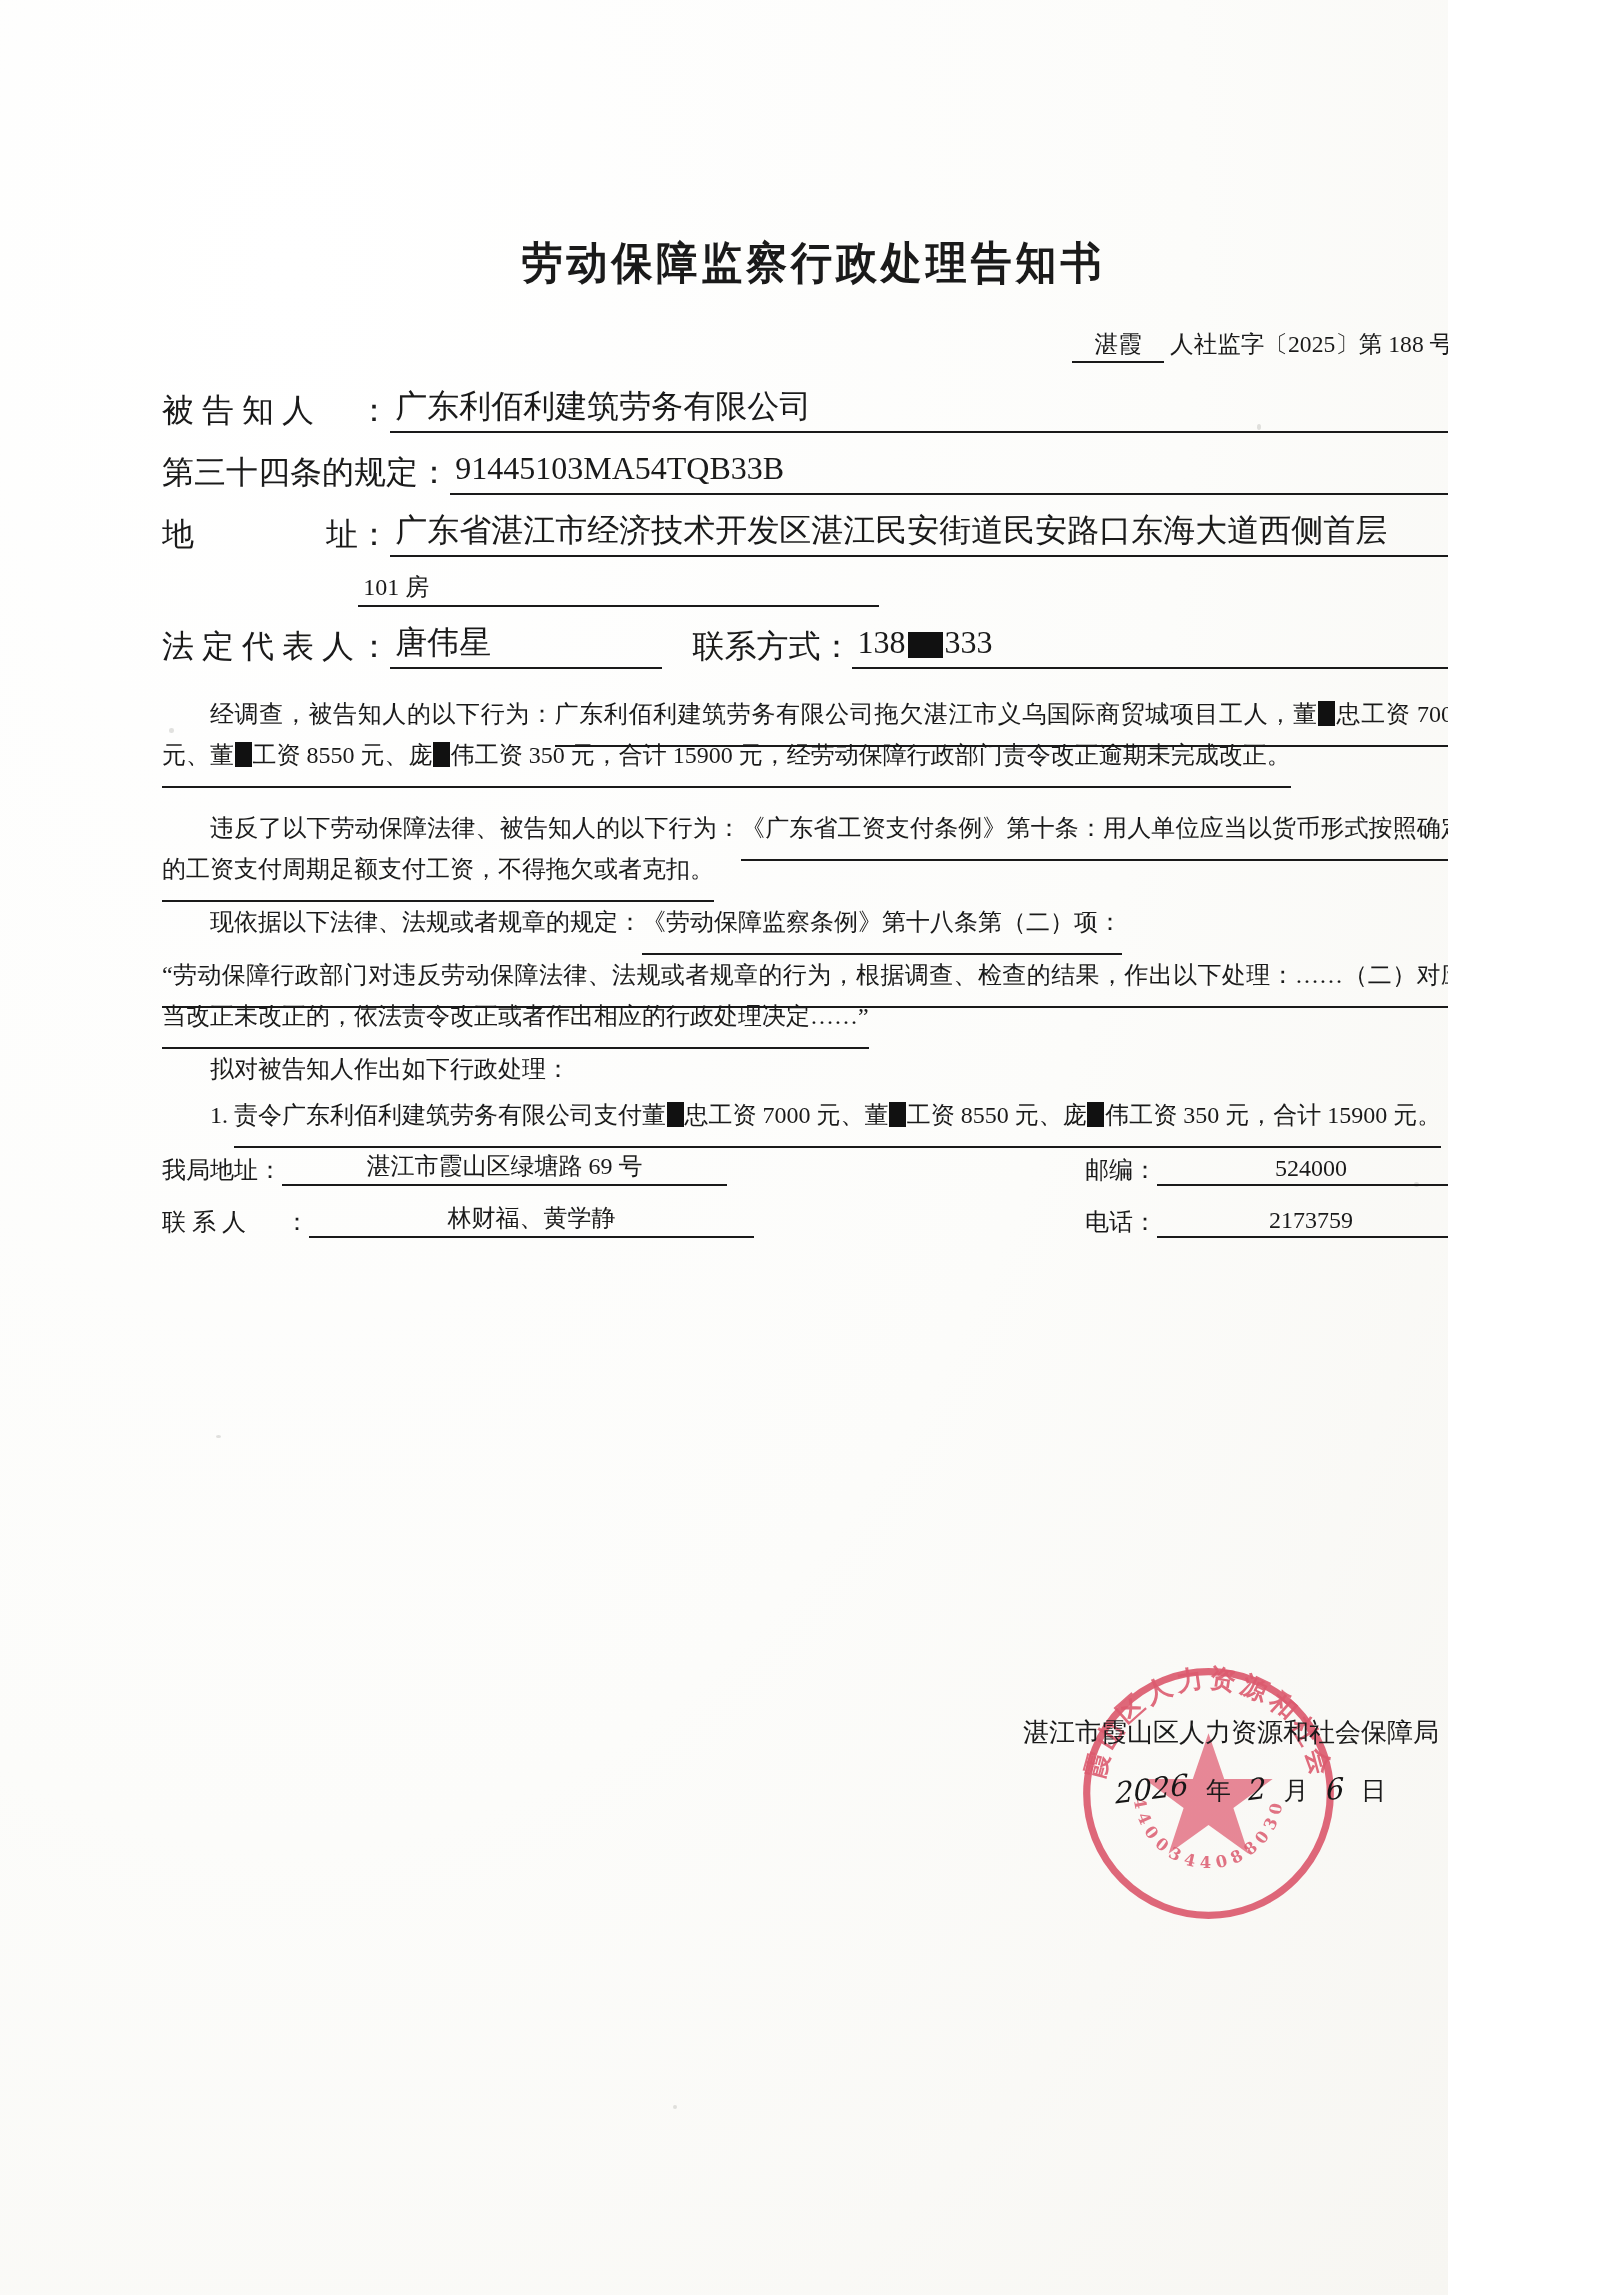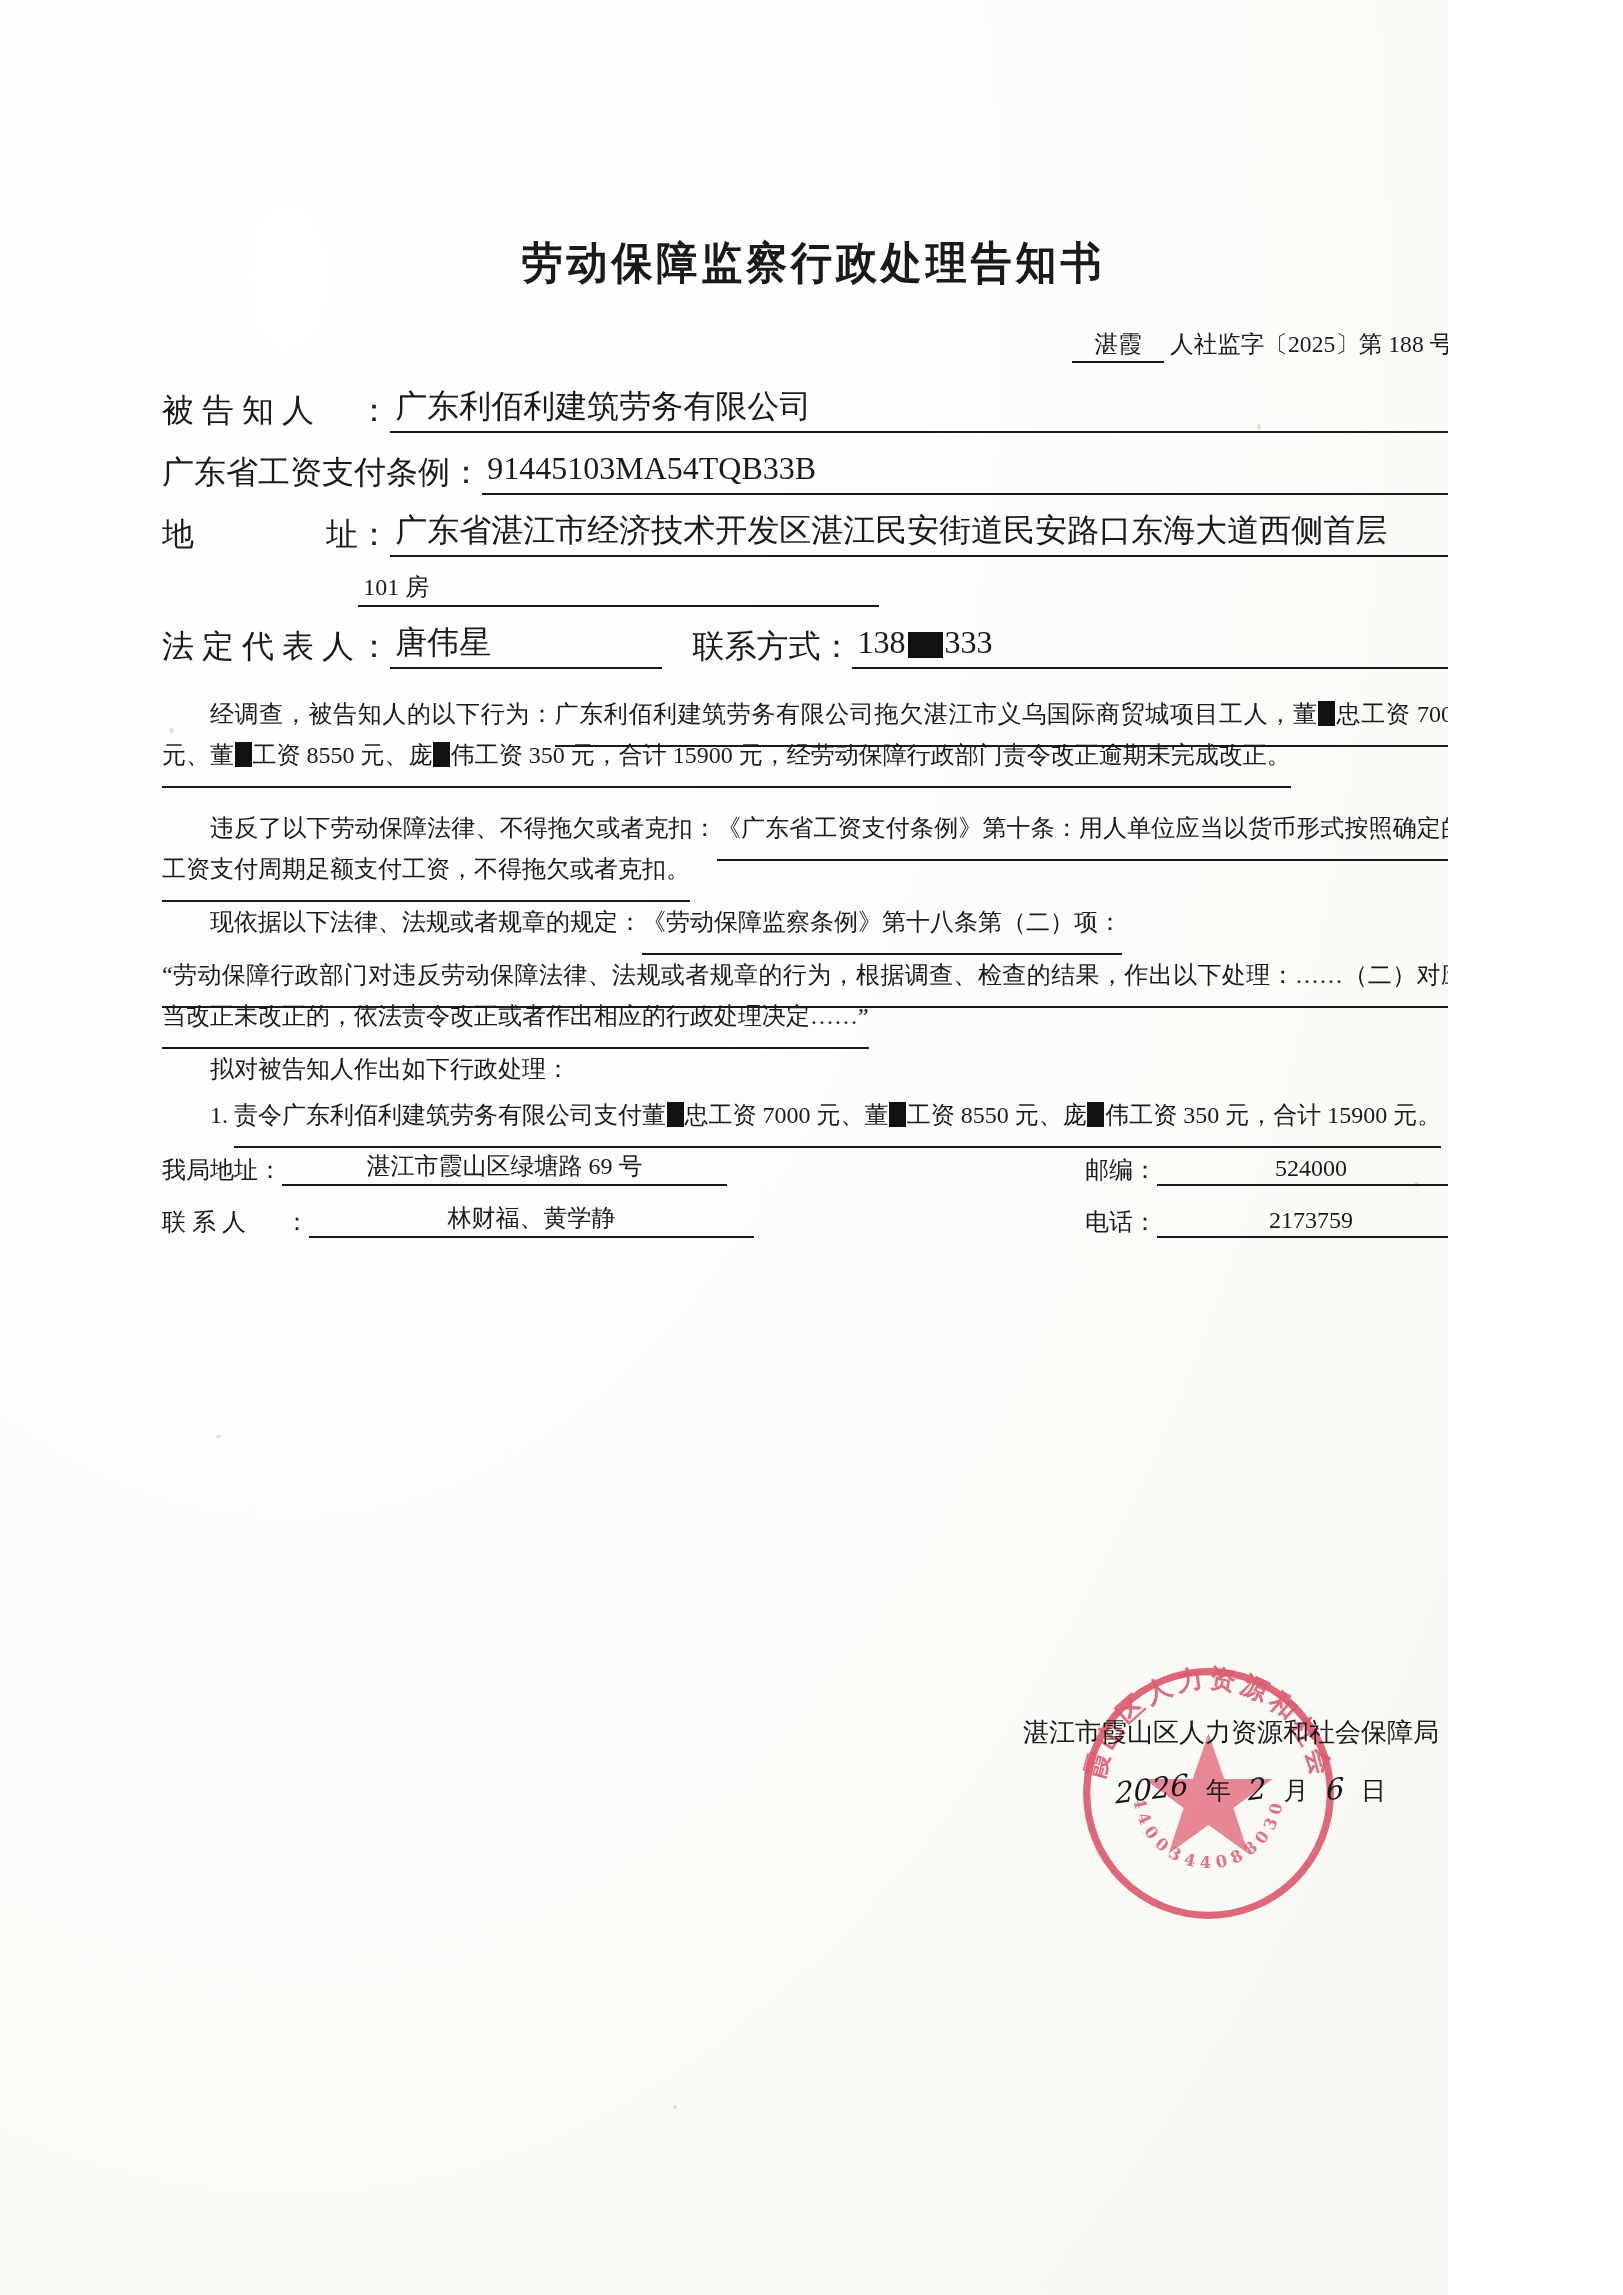--- a/index.html
+++ b/index.html
@@ -229,21 +229,21 @@
       <span>人社监字〔2025〕第 188 号</span>
     </div>
 
     <div class="field-row">
       <span class="f-label spread">被 告 知 人</span>
       <span class="f-colon">：</span>
       <span class="f-value">广东利佰利建筑劳务有限公司</span>
     </div>
 
     <div class="field-row">
-      <span class="f-label">广东省工资支付条例</span>
+      <span class="f-label">第三十四条的规定</span>
       <span class="f-colon">：</span>
       <span class="f-value">91445103MA54TQB33B</span>
     </div>
 
     <div class="field-row">
       <span class="f-label spread">
         <span>地</span>
         <span>址</span>
       </span>
       <span class="f-colon">：</span>
@@ -269,21 +269,21 @@
 
     <div class="spacer-sm"></div>
 
     <p class="para para-block">
       <span>经调查，被告知人的以下行为：</span><span class="u"><span>广东利佰利建筑劳务有限公司拖欠湛江市义乌国际商贸城项目工人，董</span><span class="blk"></span><span>忠工资 7000 元、董</span><span class="blk"></span><span>工资 8550 元、庞</span><span class="blk"></span><span>伟工资 350 元，合计 15900 元，经劳动保障行政部门责令改正逾期未完成改正。</span></span>
     </p>
 
     <div class="spacer-md"></div>
 
     <p class="para para-block">
-      <span>违反了以下劳动保障法律、不得拖欠或者克扣：</span><span class="u">《广东省工资支付条例》第十条：用人单位应当以货币形式按照确定的工资支付周期足额支付工资，不得拖欠或者克扣。</span>
+      <span>违反了以下劳动保障法律、被告知人的以下行为：</span><span class="u">《广东省工资支付条例》第十条：用人单位应当以货币形式按照确定的工资支付周期足额支付工资，不得拖欠或者克扣。</span>
     </p>
 
     <p class="para para-block">
       <span>现依据以下法律、法规或者规章的规定：</span><span class="u">《劳动保障监察条例》第十八条第（二）项：</span>
     </p>
 
     <p class="para noindent para-block">
       <span class="u">“劳动保障行政部门对违反劳动保障法律、法规或者规章的行为，根据调查、检查的结果，作出以下处理：……（二）对应当改正未改正的，依法责令改正或者作出相应的行政处理决定……”</span>
     </p>
 

